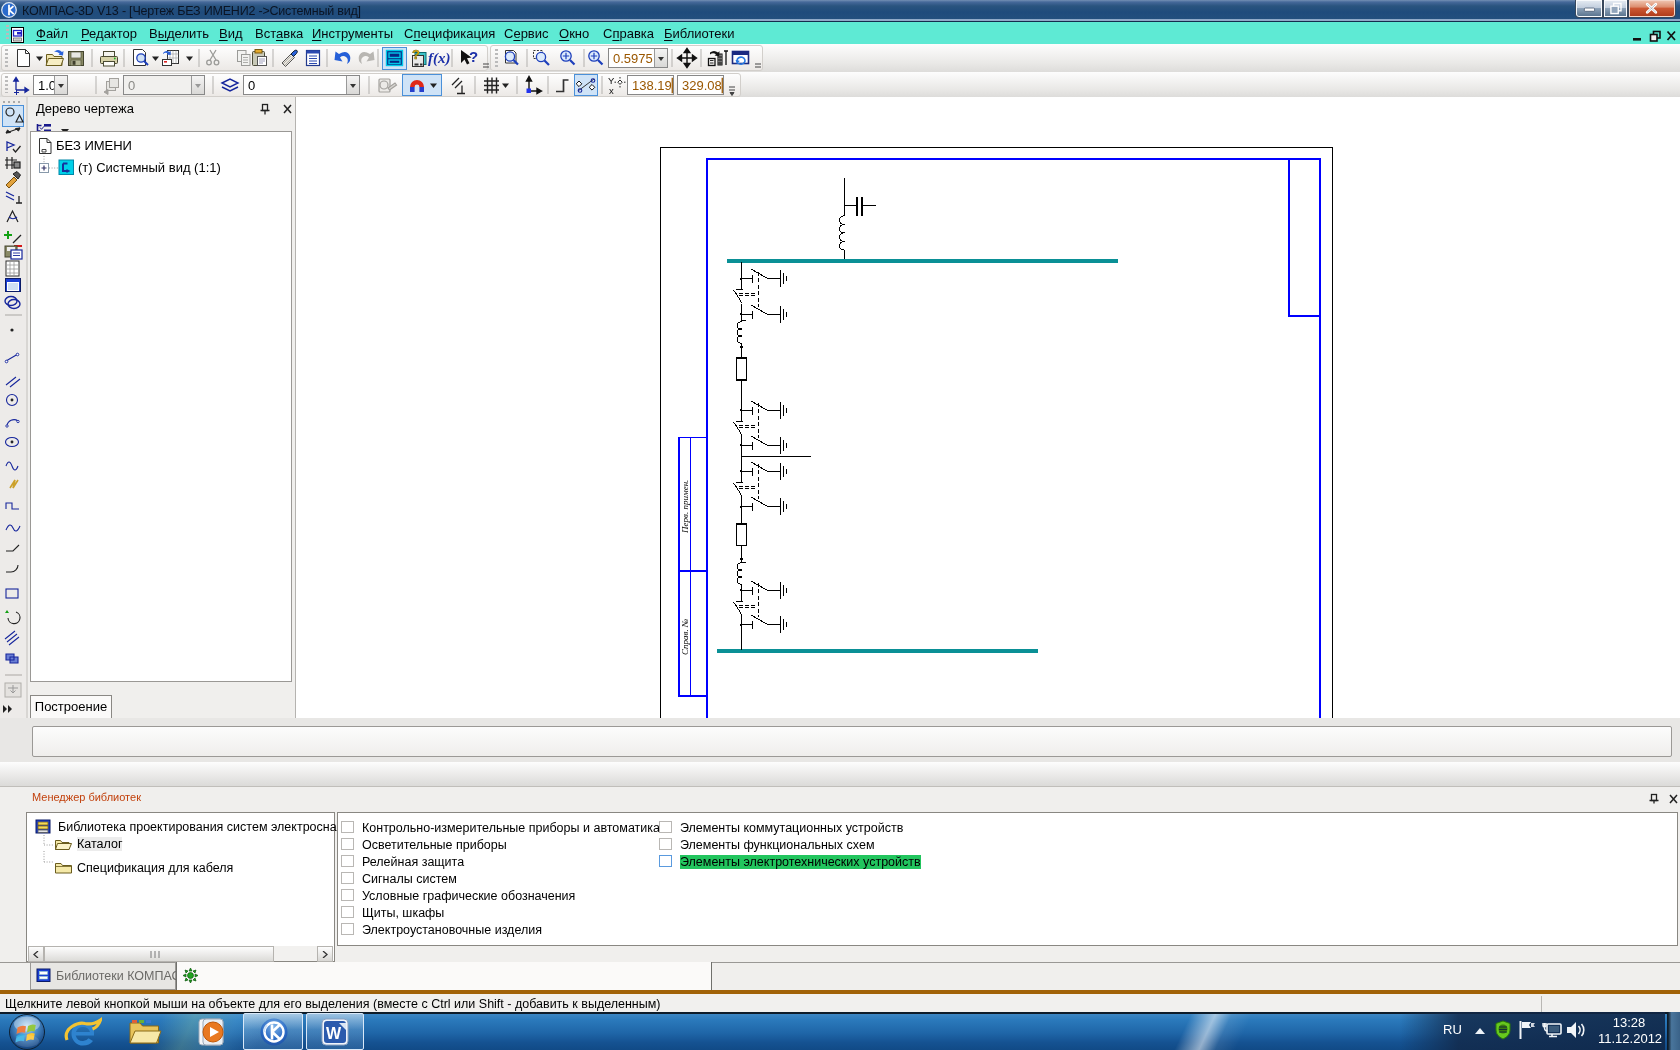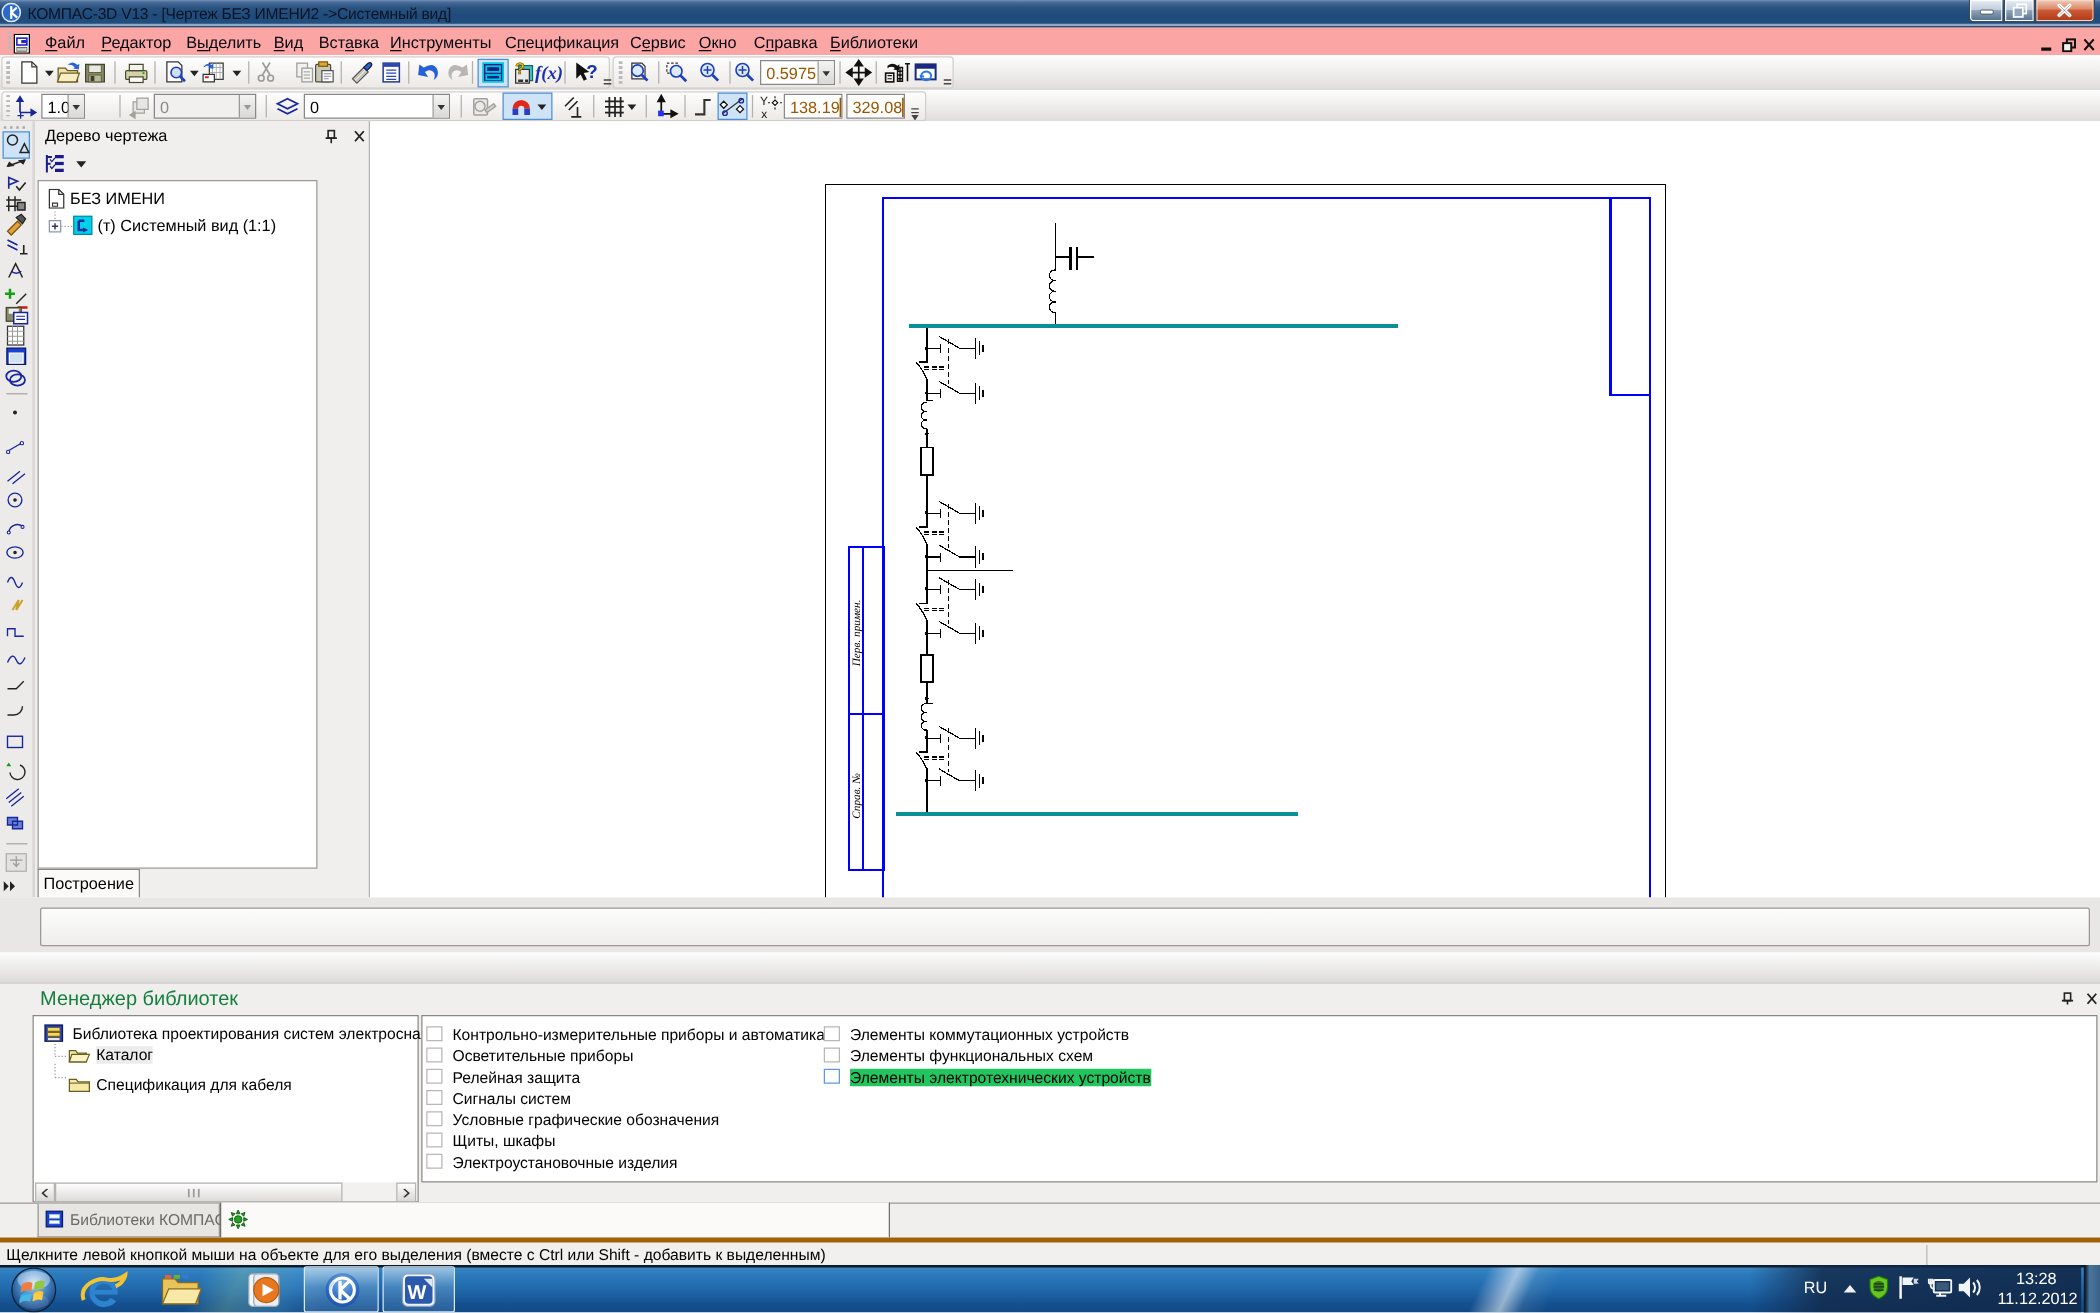--- a/index.html
+++ b/index.html
@@ -7,44 +7,44 @@
   body { font-family:"Liberation Sans", sans-serif; position:relative; background:#fff; }
   .abs { position:absolute; }
   
   #titlebar { left:0; top:0; width:1680px; height:22px; box-shadow:inset 0 -1px 0 #152c4e, inset 0 -3px 0 #8fa9c8;
     background:linear-gradient(180deg,#7490b4 0%,#46699a 2px,#2a547f 6px,#1f4b7c 55%,#24507e 100%); }
   #titlebar .ttext { left:22px; top:4px; font-size:12.5px; color:#0a1424; letter-spacing:-0.2px; }
   
   .wbtn { top:0; height:18px; border:1px solid #37475c; border-top:none; }
   .wglyph { position:absolute; left:0; top:0; width:100%; height:100%; }
   
-  #menubar { left:0; top:22px; width:1680px; height:22px; background:#fca5a5; }
+  #menubar { left:0; top:22px; width:1680px; height:22px; background:#5eead4; }
   #menubar .mi { position:absolute; top:4px; font-size:13px; color:#06080f; }
   #menubar .mi u { text-decoration:underline; text-underline-offset:2px; }
   
   #rowA { left:0; top:44px; width:1680px; height:28px; background:linear-gradient(180deg,#fdfdfd,#e9e8e6 70%,#dddcda); }
   #rowB { left:0; top:72px; width:1680px; height:26px; background:linear-gradient(180deg,#fdfdfd,#e9e8e6 70%,#dddcda); border-bottom:1px solid #b7b5b2;}
   .combo { position:absolute; background:#fff; border:1px solid #888; }
   .combo .cbtn { position:absolute; right:0; top:0; bottom:0; width:13px; background:linear-gradient(180deg,#f4f4f4,#d9d8d6); border-left:1px solid #999; }
   .combo .arr { position:absolute; right:3px; top:50%; margin-top:-1px; width:0; height:0; border:3px solid transparent; border-top:4px solid #333; }
   .combo .val { position:absolute; left:4px; top:2px; font-size:13px; color:#9a5700; }
   .grip { position:absolute; width:3px; background:repeating-linear-gradient(180deg,#bbb 0 2px,transparent 2px 4px); }
   
   #main { left:0; top:97px; width:1680px; height:621px; background:#fff; }
   #leftstrip { left:0; top:0; width:28px; height:621px; background:#eceae8; border-right:1px solid #c9c7c4; }
   #treepanel { left:28px; top:0; width:268px; height:621px; background:#f0efed; border-right:1px solid #b5b3b0; }
   #treehdr { left:8px; top:4px; font-size:13px; color:#000; }
-  #treewhite { position:absolute; left:2px; top:47px; width:224px; height:551px; background:#fff; border:1px solid #9a9895; }
+  #treewhite { position:absolute; left:2px; top:34px; width:262px; height:551px; background:#fff; border:1px solid #9a9895; }
   #canvas { left:296px; top:0; width:1384px; height:621px; background:#fff; }
   
   #propstrip { left:0; top:718px; width:1680px; height:44px; background:#e8e7e5; }
   #propinner { position:absolute; left:32px; top:8px; width:1640px; height:31px; background:linear-gradient(180deg,#fcfcfc,#efeeec); border:1px solid #9b9996; border-radius:2px; }
   #gradstrip { left:0; top:762px; width:1680px; height:25px; background:linear-gradient(180deg,#fdfdfd,#dbdad8); border-bottom:1px solid #c0beba; }
   #libpanel { left:0; top:787px; width:1680px; height:175px; background:#f0efed; }
-  #libtitle { position:absolute; left:32px; top:4px; font-size:16px; color:#15803d; }
+  #libtitle { position:absolute; left:32px; top:4px; font-size:11px; color:#c2410c; }
   #libleft { position:absolute; left:26px; top:25px; width:309px; height:150px; background:#fff; border:1px solid #898782; }
   #libright { position:absolute; left:337px; top:25px; width:1341px; height:134px; background:#fff; border:1px solid #898782; }
   .libitem { position:absolute; font-size:12.5px; color:#000; white-space:nowrap; }
   .libico { position:absolute; width:13px; height:12px; background:#fff; border:1px solid #b9b7b4; }
   
   #tabbar { left:0; top:962px; width:1680px; height:28px; background:#f0efed; }
   
   #statusbar { left:0; top:990px; width:1680px; height:22px; background:#f1f0ee; border-top:4px solid #a16207; font-size:12.5px; color:#000; }
   
   #taskbar { left:0; top:1012px; width:1680px; height:38px;

